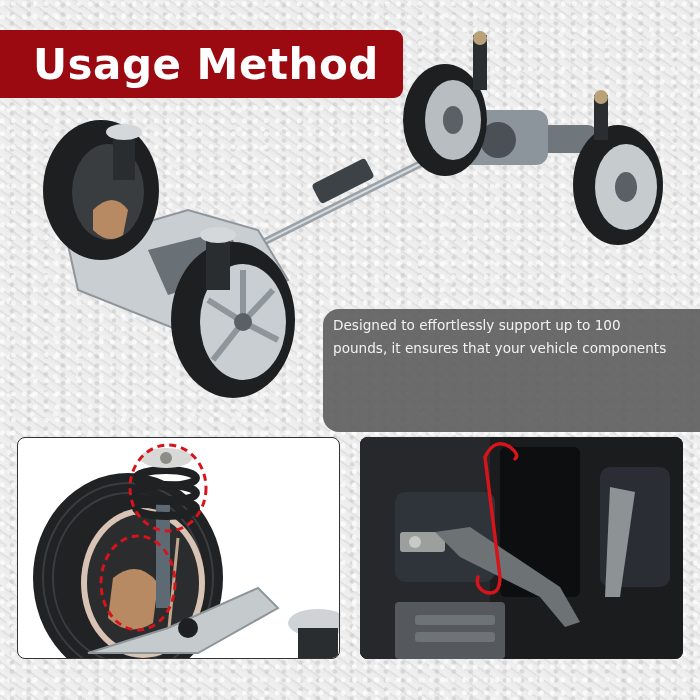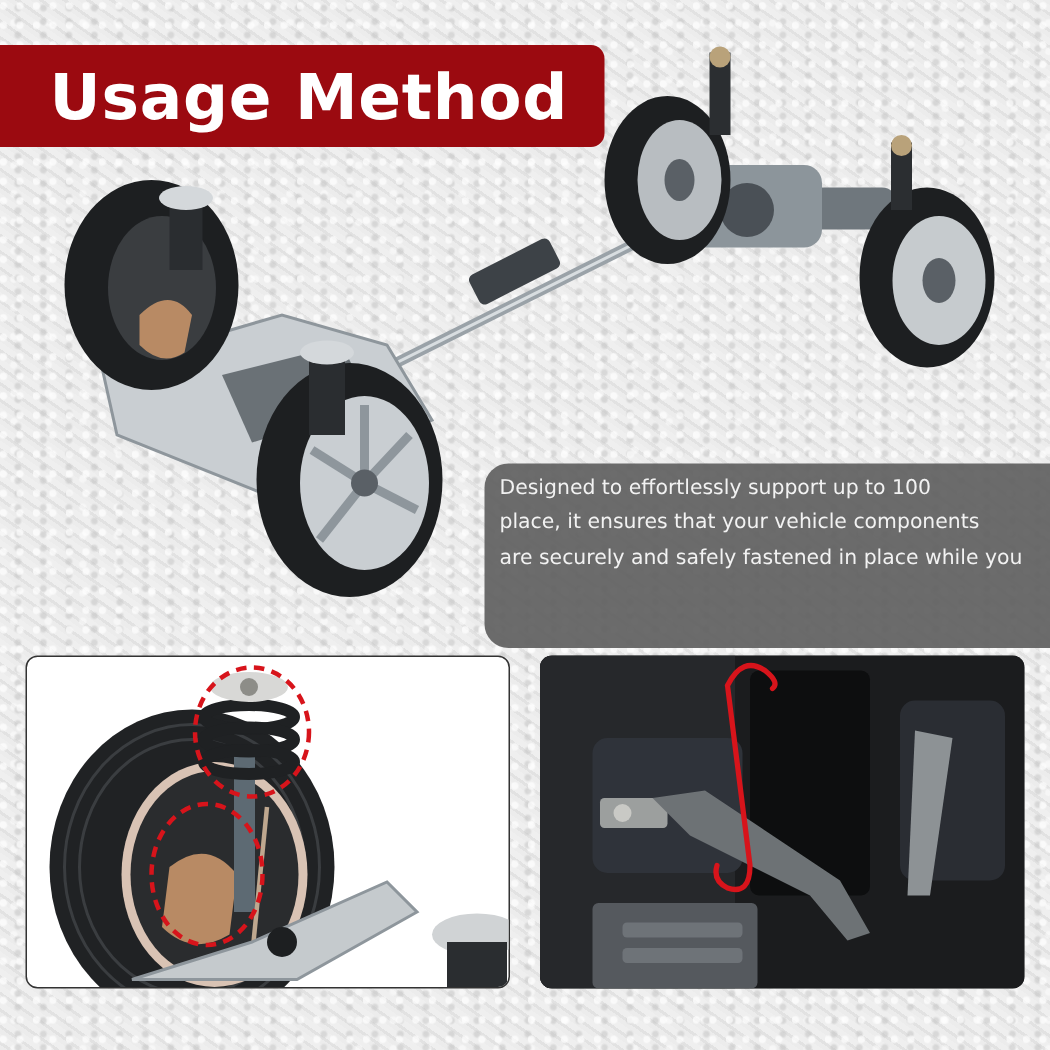--- a/index.html
+++ b/index.html
@@ -97,22 +97,21 @@
   <rect x="178" y="200" width="24" height="60" fill="#2a2d30"></rect>
   <ellipse cx="190" cy="205" rx="18" ry="8" fill="#d4d8db"></ellipse>
 </svg>
 
 <div class="banner">
   <span class="banner-title">Usage Method</span>
 </div>
 
 <div class="info-box">
   <div class="info-line">Designed to effortlessly support up to 100</div>
-  <div class="info-line">place, it ensures that your vehicle components</div>
-  <div class="info-line">are securely and safely fastened in place while you</div>
+  <div class="info-line">pounds, it ensures that your vehicle components</div>
 </div>
 
 <div class="panel panel-left">
   <svg width="323" height="222" viewBox="0 0 323 222">
 
     <ellipse cx="110" cy="140" rx="95" ry="105" fill="#202224"></ellipse>
     <g stroke="#3a3d40" stroke-width="2" fill="none">
       <ellipse cx="110" cy="140" rx="85" ry="95"></ellipse>
       <ellipse cx="110" cy="140" rx="75" ry="85"></ellipse>
     </g>

